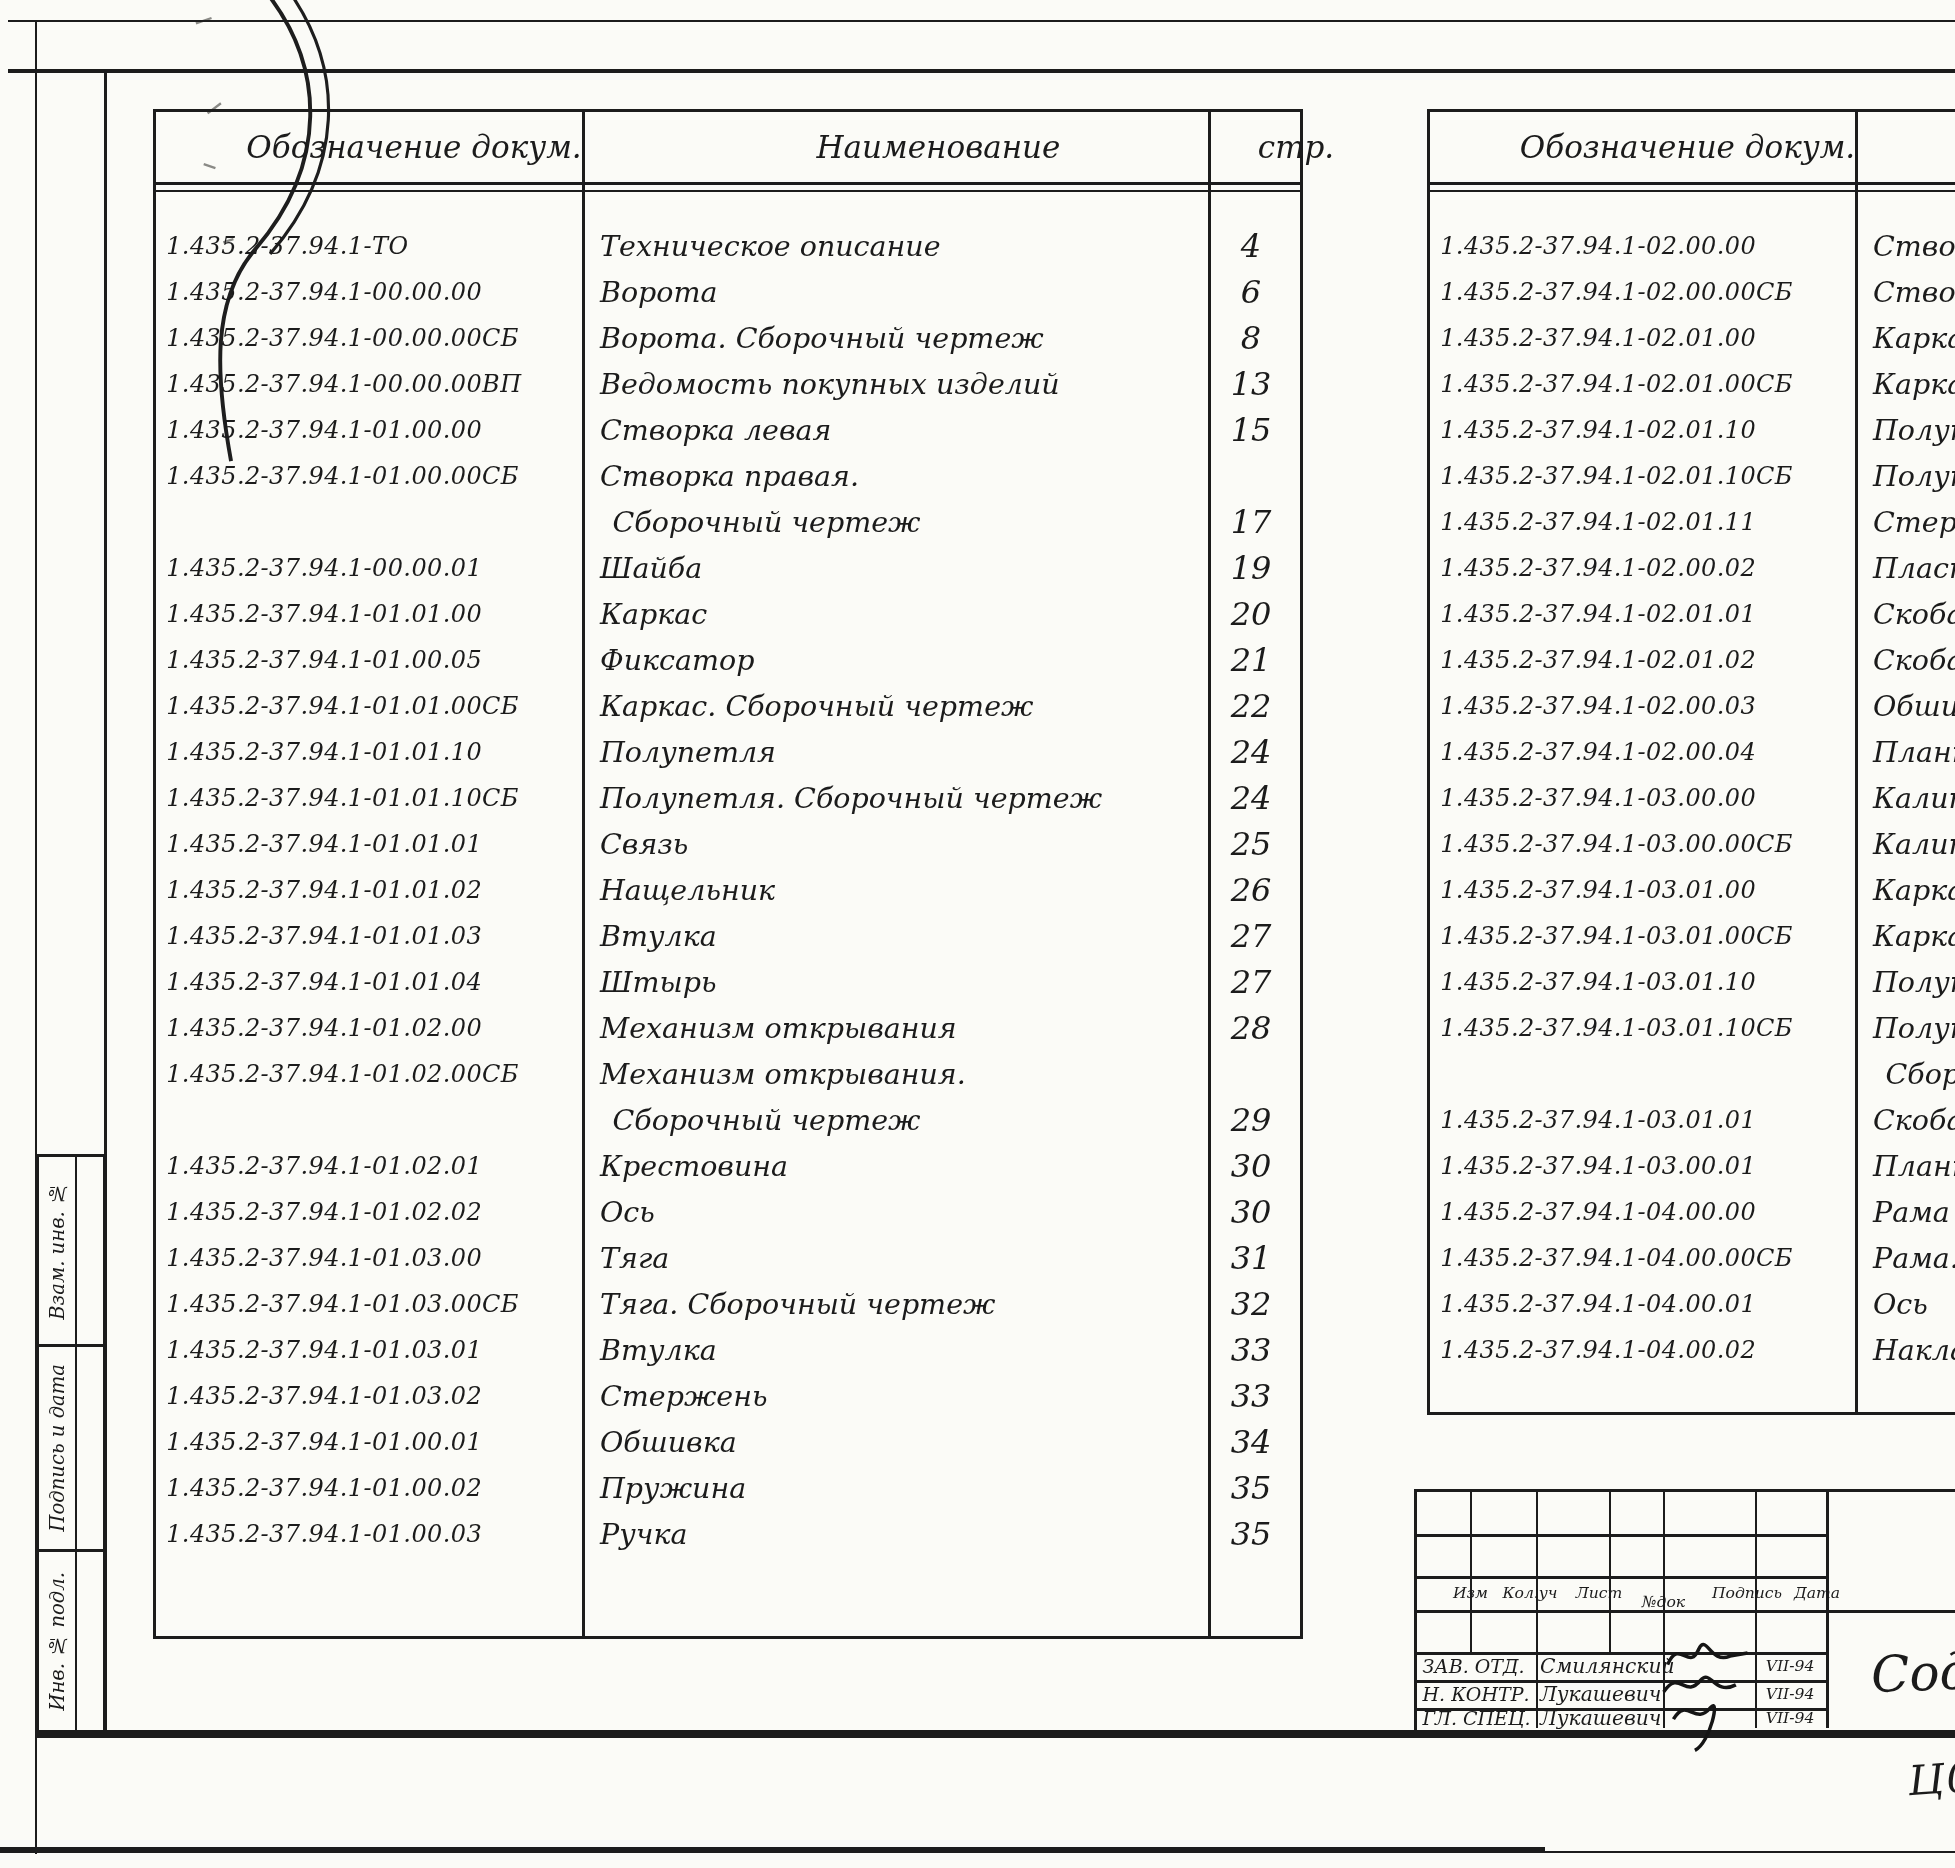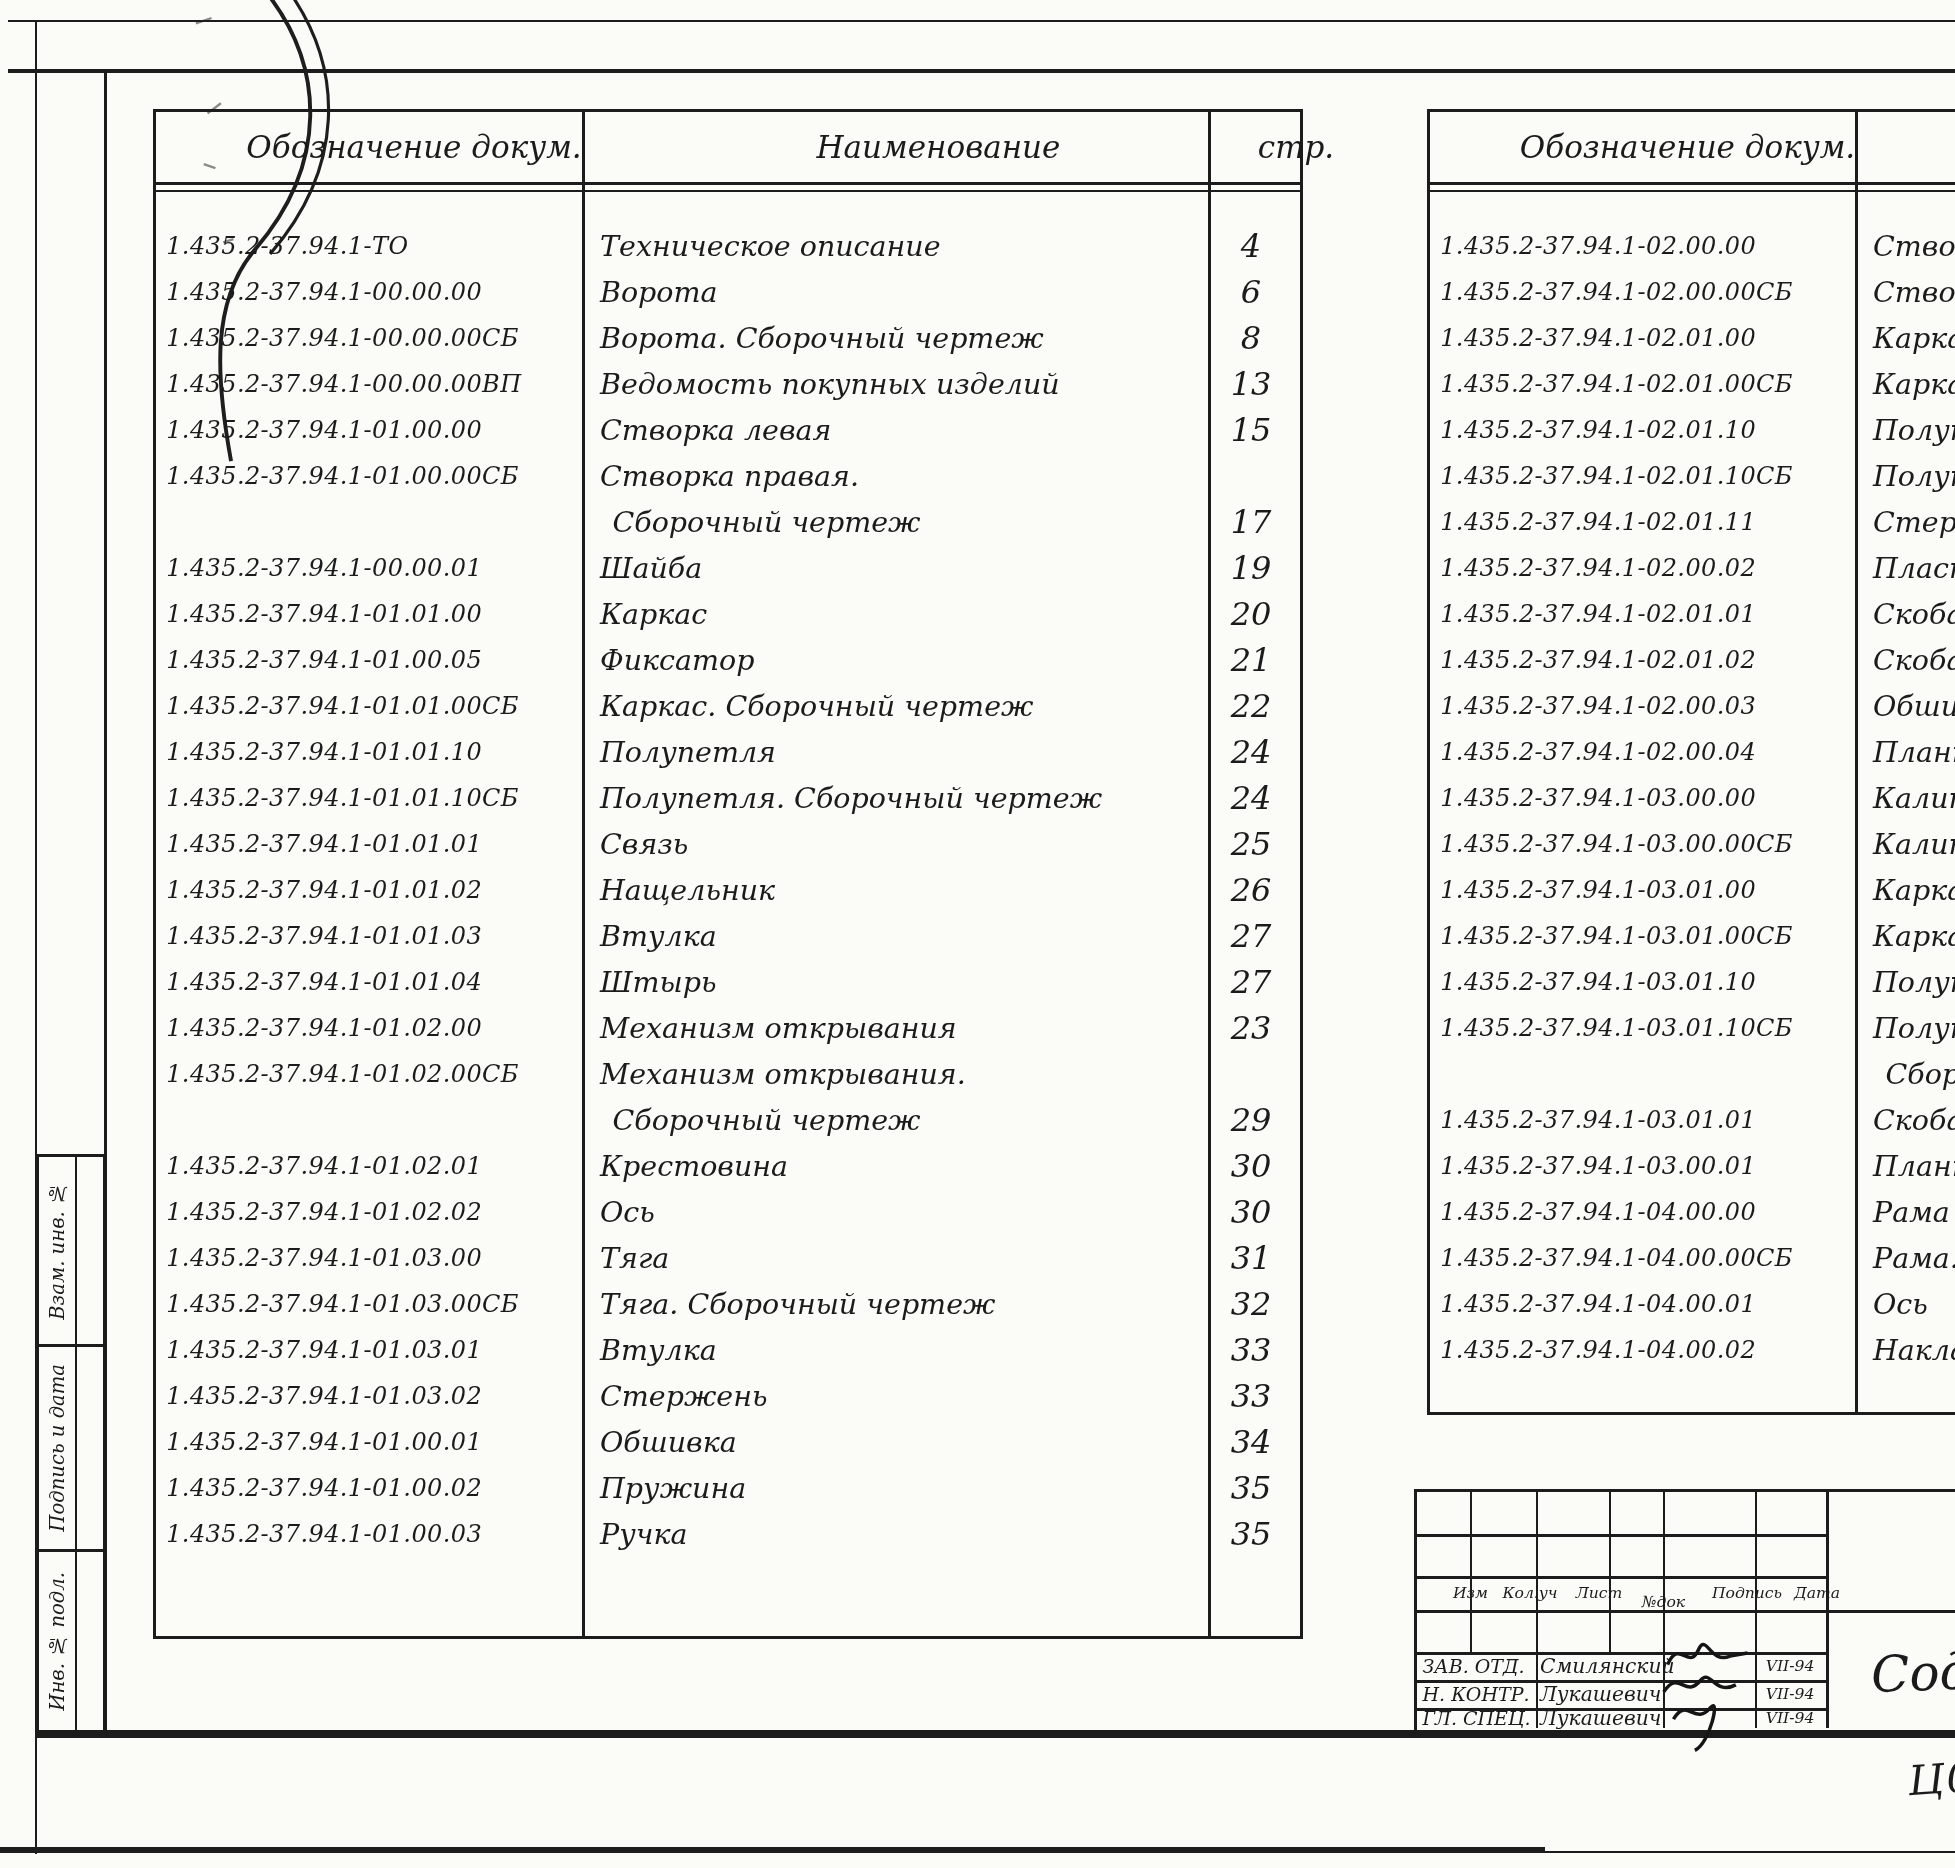--- a/index.html
+++ b/index.html
@@ -176,21 +176,21 @@
           <div class="c3">27</div>
         </div>
         <div class="row">
           <div class="c1">1.435.2-37.94.1-01.01.04</div>
           <div class="c2">Штырь</div>
           <div class="c3">27</div>
         </div>
         <div class="row">
           <div class="c1">1.435.2-37.94.1-01.02.00</div>
           <div class="c2">Механизм открывания</div>
-          <div class="c3">23</div>
+          <div class="c3">28</div>
         </div>
         <div class="row">
           <div class="c1">1.435.2-37.94.1-01.02.00СБ</div>
           <div class="c2">Механизм открывания.</div>
           <div class="c3"></div>
         </div>
         <div class="row cont">
           <div class="c1"></div>
           <div class="c2">Сборочный чертеж</div>
           <div class="c3">29</div>

